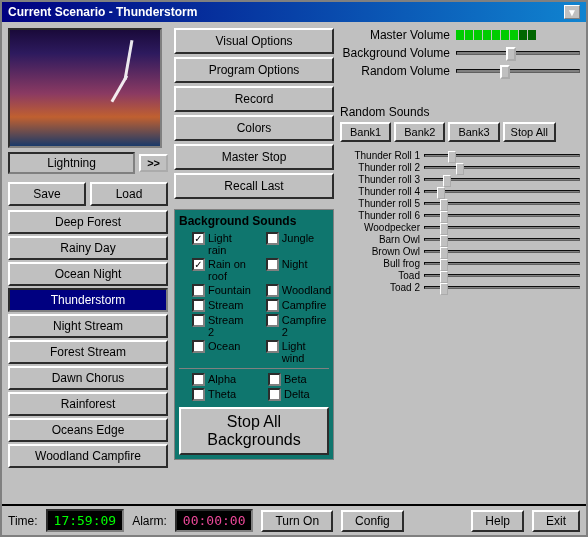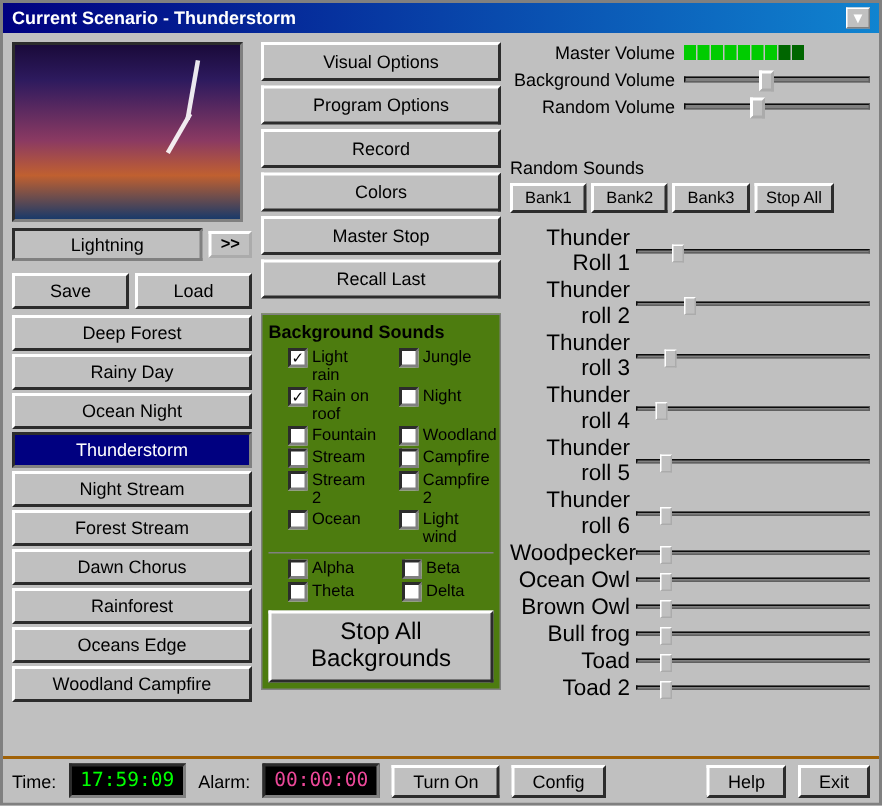--- a/index.html
+++ b/index.html
@@ -159,21 +159,21 @@
       border-right-color: #808080;
       border-bottom-color: #808080;
       padding: 4px 8px;
       cursor: pointer;
       font-size: 12px;
       text-align: center;
     }
     .sounds-section {
       border: 1px solid #808080;
       padding: 4px;
-      background: #4d7c0f;
+      background: #0f766e;
     }
     .sounds-title {
       font-weight: bold;
       margin-bottom: 4px;
       font-size: 12px;
     }
     .sound-grid {
       display: grid;
       grid-template-columns: 1fr 1fr;
       gap: 2px;
@@ -287,21 +287,21 @@
       border-right-color: #808080;
       border-bottom-color: #808080;
       padding: 2px 6px;
       cursor: pointer;
       font-size: 11px;
     }
     .sound-slider-row {
       display: flex;
       align-items: center;
       gap: 4px;
-      font-size: 15px;
+      font-size: 10px;
       margin: 1px 0;
     }
     .sound-slider-label {
       width: 80px;
       text-align: right;
     }
     .mini-slider-track {
       flex: 1;
       height: 3px;
       background: #808080;
@@ -314,21 +314,21 @@
       left: 10%;
       width: 8px;
       height: 12px;
       background: #c0c0c0;
       border: 1px outset #fff;
       cursor: pointer;
     }
     
     .status-bar {
       background: #c0c0c0;
-      border-top: 2px solid #a16207;
+      border-top: 2px solid #000000;
       padding: 3px 6px;
       display: flex;
       align-items: center;
       gap: 8px;
       font-size: 12px;
     }
     .time-display {
       background: #000;
       color: #00ff00;
       padding: 2px 6px;
@@ -576,21 +576,21 @@
               <div class="mini-slider-thumb" style="left: 10%;"></div>
             </div>
           </div>
           <div class="sound-slider-row">
             <span class="sound-slider-label">Woodpecker</span>
             <div class="mini-slider-track">
               <div class="mini-slider-thumb" style="left: 10%;"></div>
             </div>
           </div>
           <div class="sound-slider-row">
-            <span class="sound-slider-label">Ocean Owl</span>
+            <span class="sound-slider-label">Barn Owl</span>
             <div class="mini-slider-track">
               <div class="mini-slider-thumb" style="left: 10%;"></div>
             </div>
           </div>
           <div class="sound-slider-row">
             <span class="sound-slider-label">Brown Owl</span>
             <div class="mini-slider-track">
               <div class="mini-slider-thumb" style="left: 10%;"></div>
             </div>
           </div>

